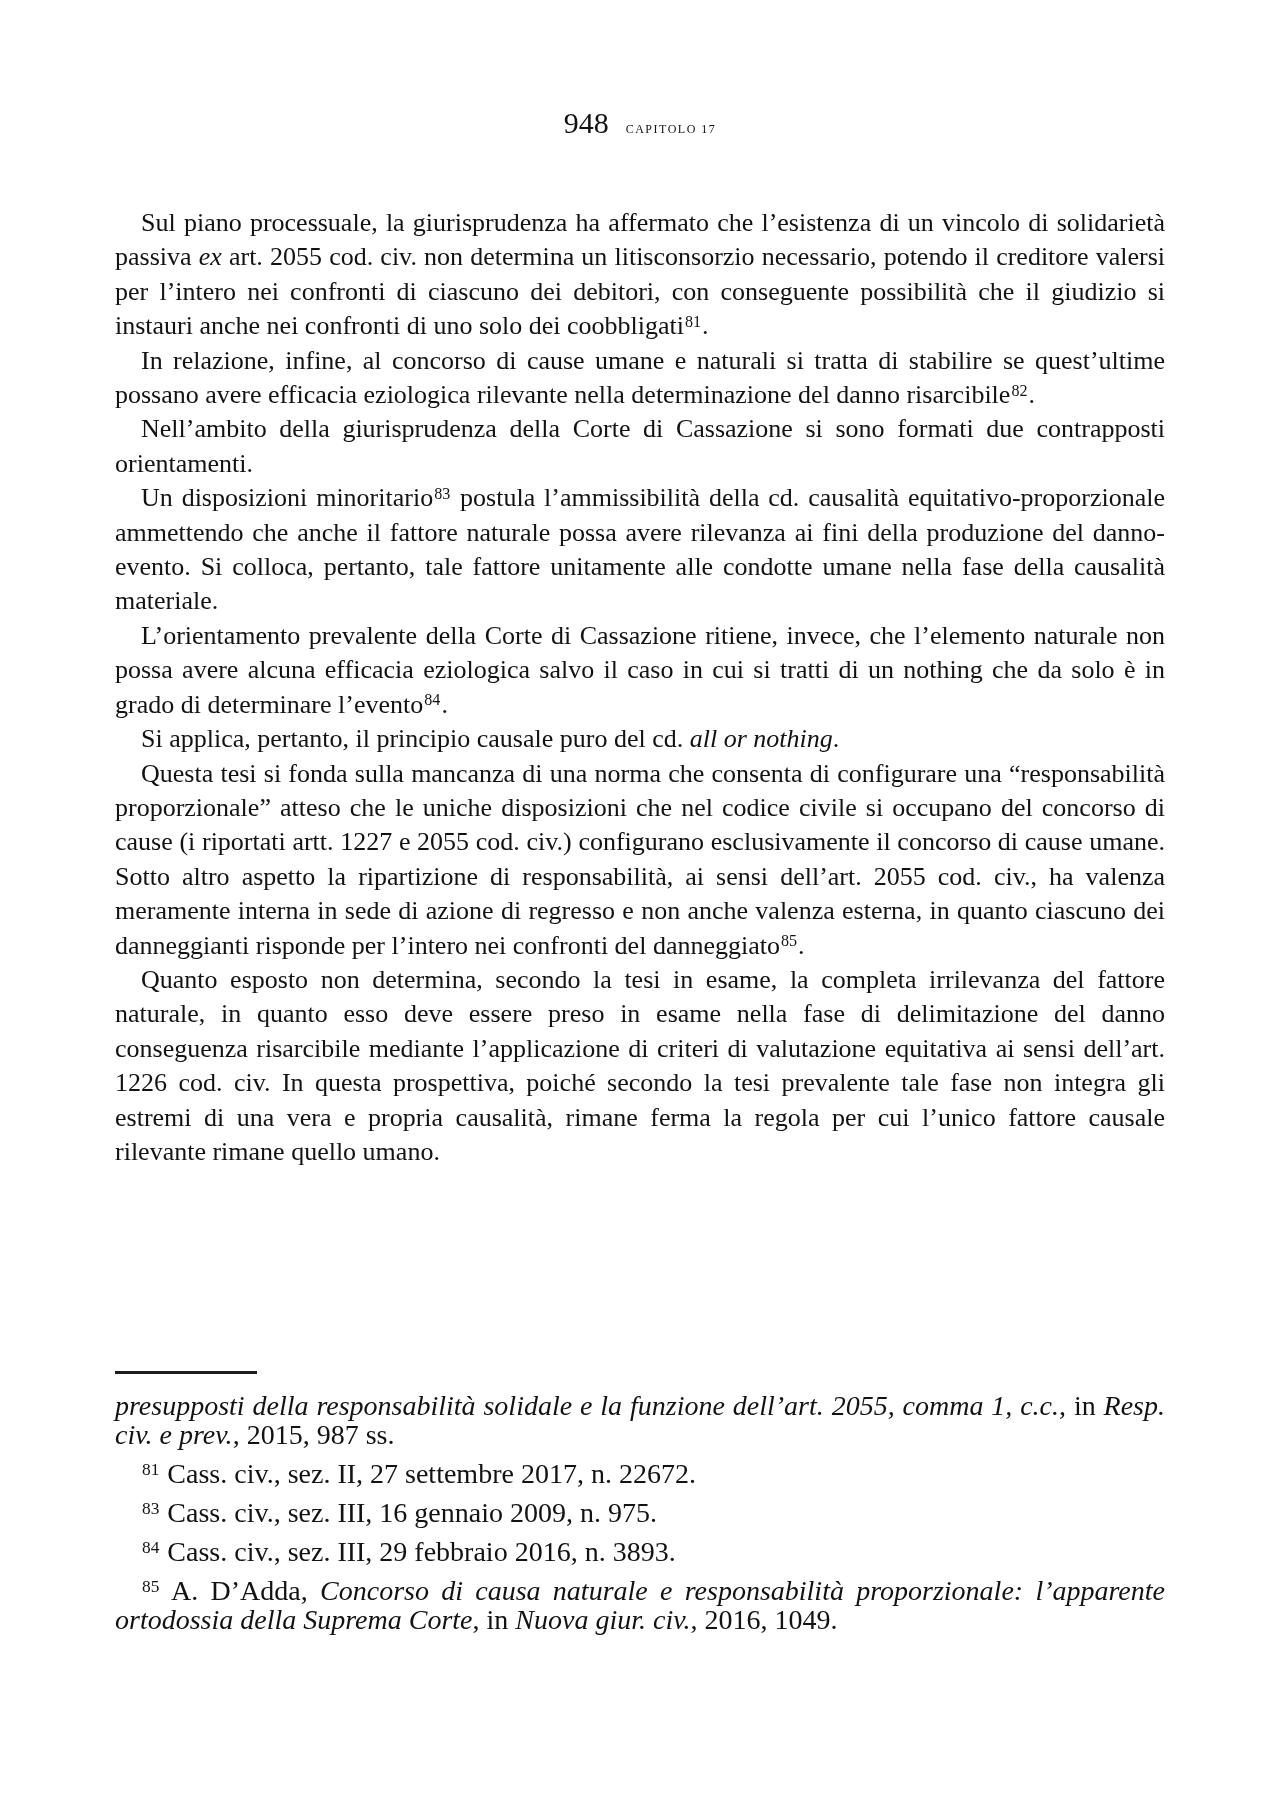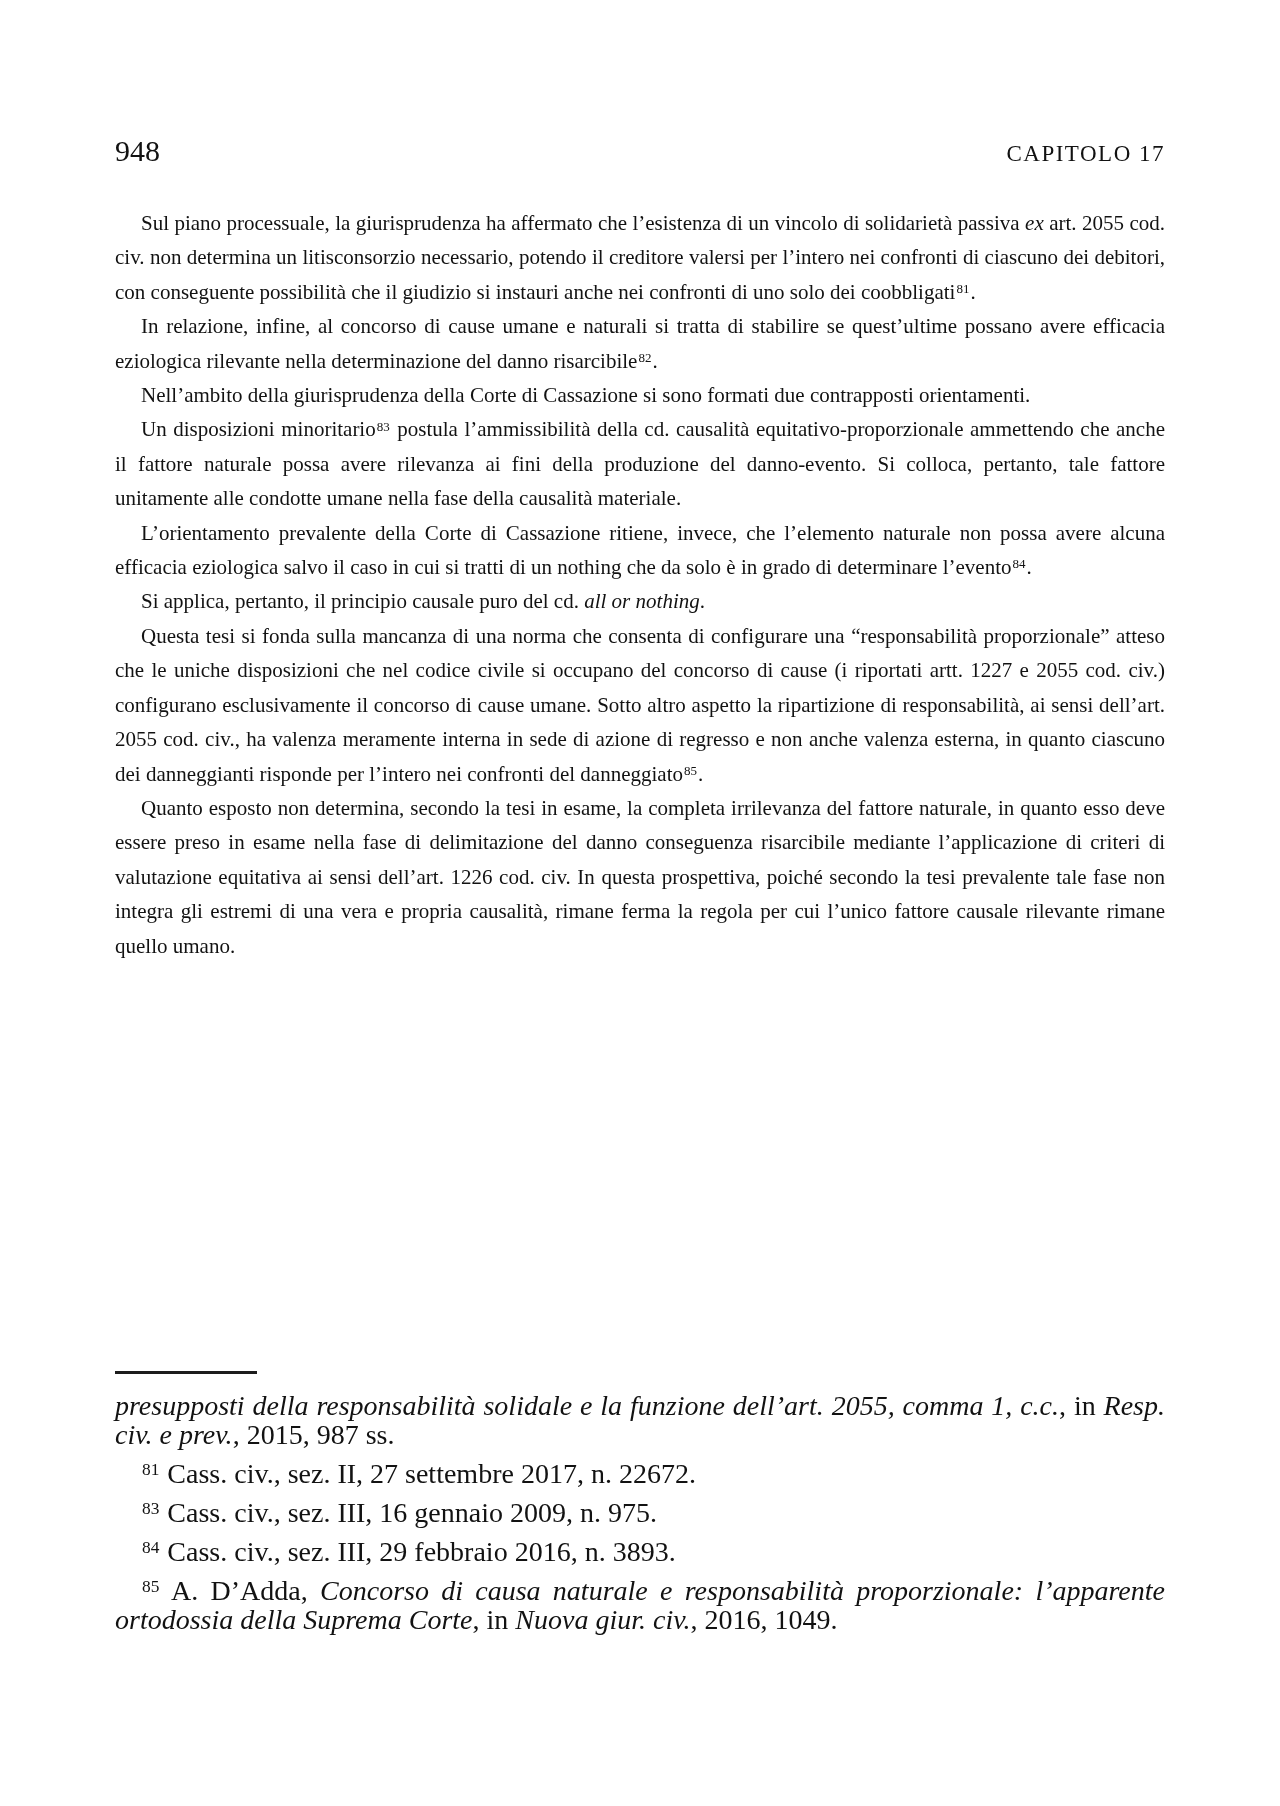--- a/index.html
+++ b/index.html
@@ -11,43 +11,43 @@
     position: relative;
     width: 1280px;
     height: 1806px;
     background: #ffffff;
     color: #121212;
     font-family: "Liberation Serif", "DejaVu Serif", serif;
     overflow: hidden;
   }
   .header {
     position: absolute;
-    top: 136px;
+    top: 108px;
     left: 115px;
     width: 1050px;
     display: flex;
-    justify-content: space-between;
+    justify-content: center;
     align-items: baseline;
     gap: 17px;
   }
   .page-number {
     font-size: 30px;
     line-height: 1;
   }
   .chapter {
-    font-size: 23px;
+    font-size: 12px;
     letter-spacing: 1.5px;
     line-height: 1;
   }
   .body-text {
     position: absolute;
     top: 206px;
     left: 115px;
     width: 1050px;
-    font-size: 21px;
+    font-size: 26px;
     line-height: 34.4px;
     text-align: justify;
     text-justify: inter-word;
   }
   .body-text p {
     margin: 0;
     text-indent: 26px;
   }
   sup {
     font-size: 0.62em;

